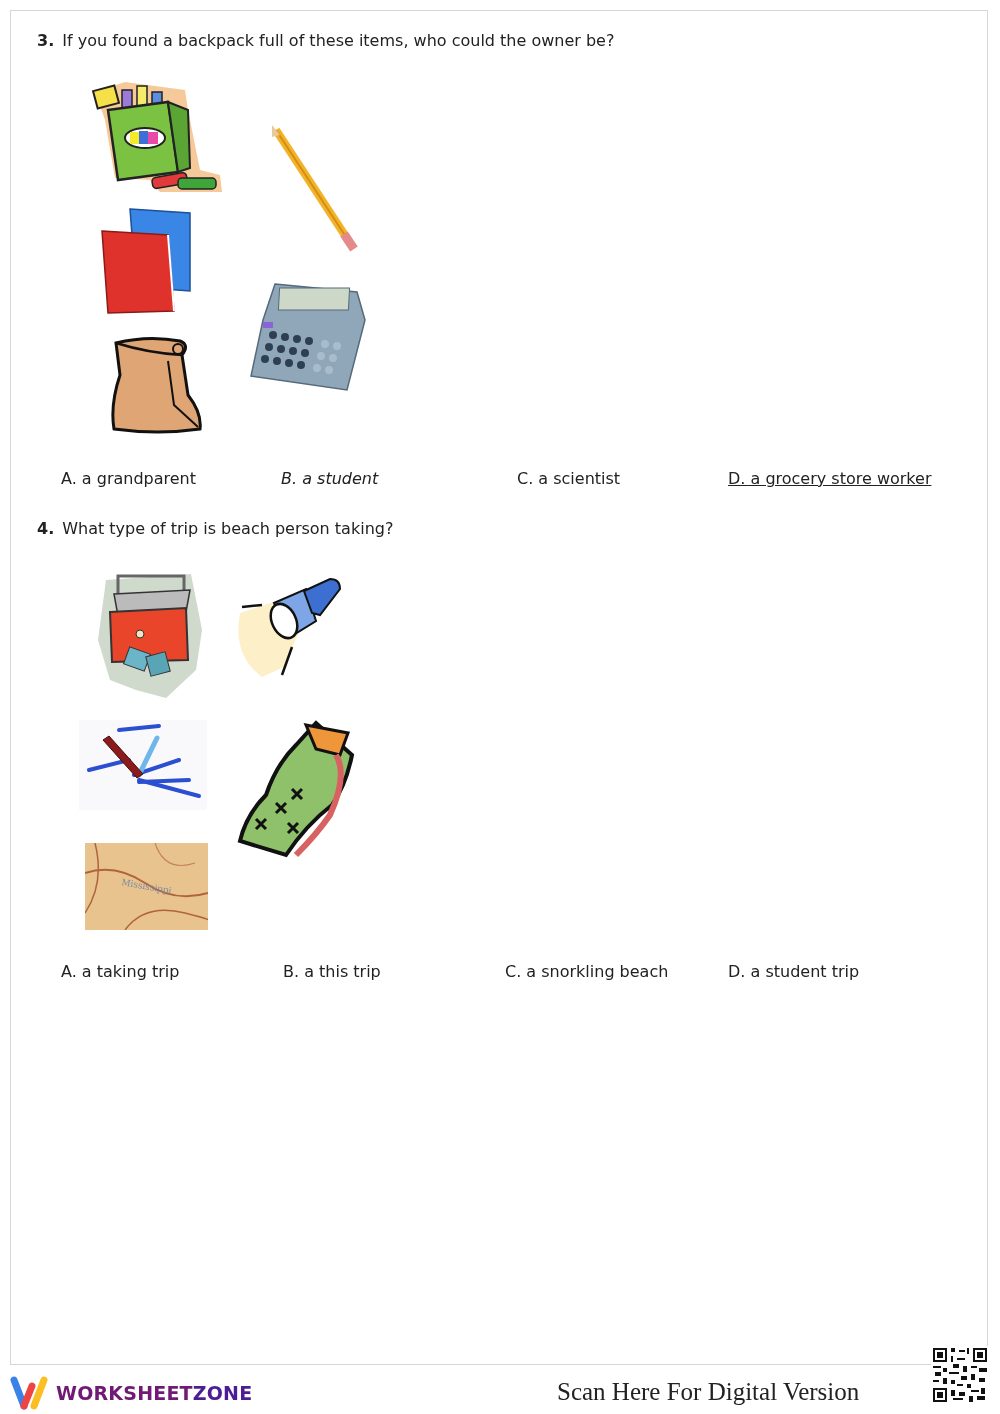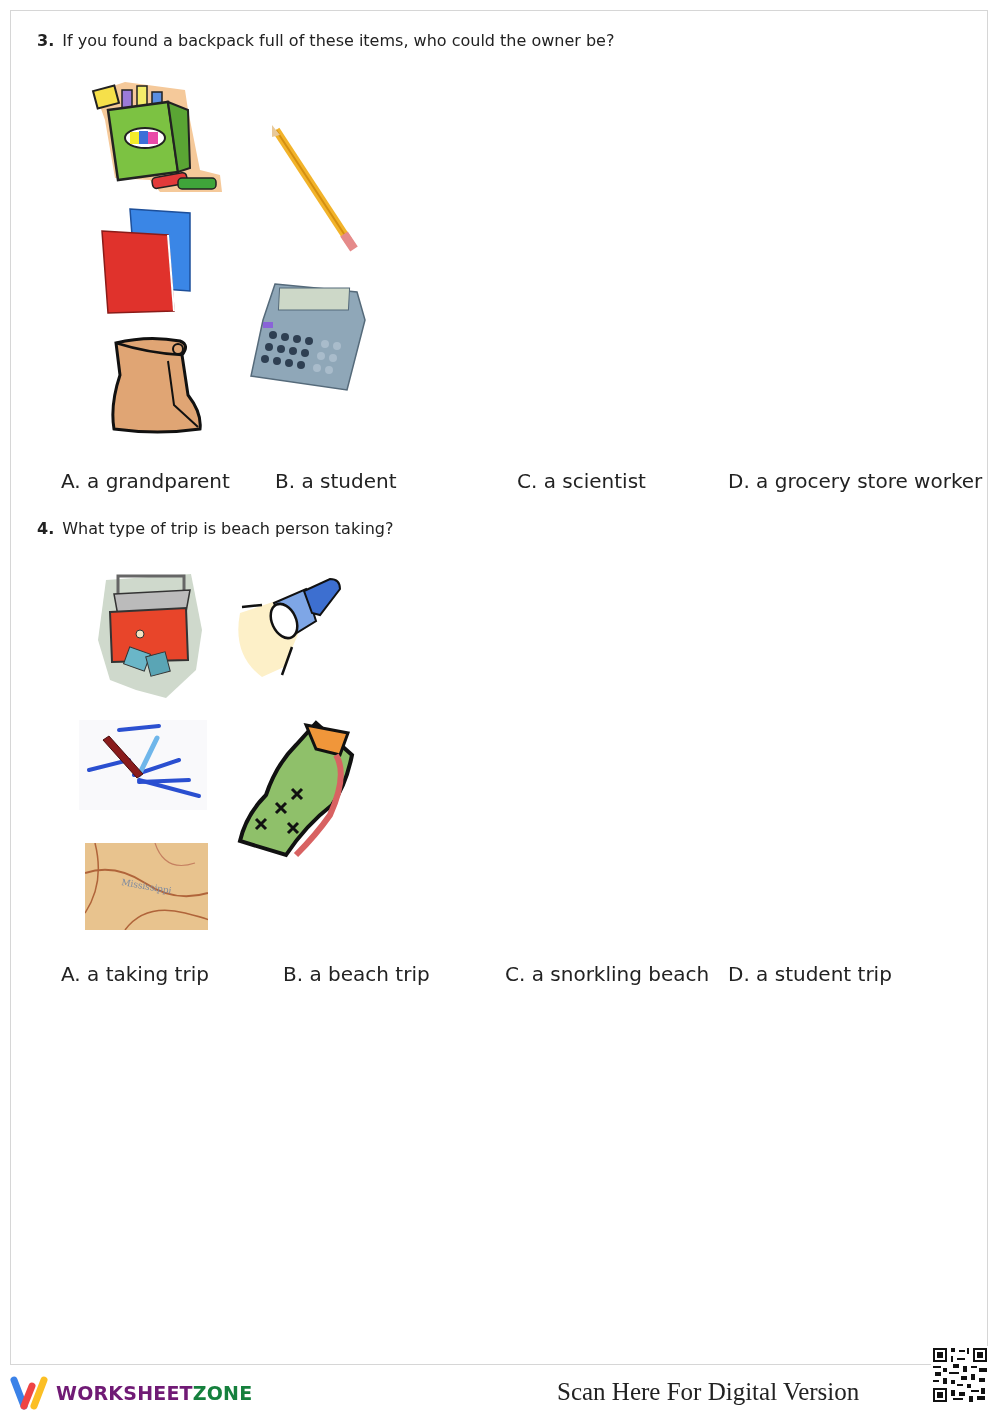--- a/index.html
+++ b/index.html
@@ -9,27 +9,27 @@
     }
     .frame {
       position: absolute; left: 10px; top: 10px; width: 978px; height: 1355px;
       border: 1px solid #d6d6d6; box-sizing: border-box;
     }
     .question {
       position: absolute; left: 37px; font-size: 16px; color: #222;
       display: flex; align-items: baseline;
     }
     .qnum { font-weight: bold; margin-right: 8px; font-size: 16px; }
-    .options { position: absolute; left: 61px; width: 900px; height: 24px; font-size: 20px; color: #222; }
+    .options { position: absolute; left: 61px; width: 900px; height: 24px; font-size: 16px; color: #222; }
     .opt { position: absolute; top: 0; white-space: nowrap; }
     .img { position: absolute; }
     .footer-logo { position: absolute; left: 10px; top: 1376px; height: 34px; display: flex; align-items: center; }
     .logo-text { font-family: "DejaVu Sans", sans-serif; font-weight: bold; font-size: 19px; letter-spacing: 0.2px; margin-left: 6px; }
     .logo-w { color: #701a75; }
-    .logo-z { color: #15803d; }
+    .logo-z { color: #4c1d95; }
     .scan-text { position: absolute; left: 557px; top: 1378px; font-size: 25px; color: #222; font-family: Liberation Serif, serif; }
     .qr { position: absolute; left: 931px; top: 1346px; width: 58px; height: 58px; }
   </style>
 </head>
 <body>
 
 <div class="frame"></div>
 
 <div class="question" style="top:31px;">
   <span class="qnum">3.</span>
@@ -95,23 +95,23 @@
 
 <svg class="img" style="left:108px;top:335px;" width="100" height="102" viewBox="0 0 100 102">
   <path d="M8 8 Q40 0 72 6 Q82 10 74 20 L80 60 Q94 78 92 94 Q50 100 6 94 Q2 70 12 40 Z" fill="#e0a574" stroke="#111" stroke-width="3"></path>
   <path d="M8 8 Q40 18 74 20" fill="none" stroke="#111" stroke-width="2.5"></path>
   <circle cx="70" cy="14" r="5" fill="none" stroke="#111" stroke-width="2"></circle>
   <path d="M60 26 L66 70 L90 92" fill="none" stroke="#111" stroke-width="2"></path>
 </svg>
 
 <div class="options" style="top:469px;">
   <span class="opt" style="left:0px;">A. a grandparent</span>
-  <span class="opt" style="left:214px;">B. a student</span>
+  <span class="opt" style="left:220px;font-style:italic;">B. a student</span>
   <span class="opt" style="left:456px;">C. a scientist</span>
-  <span class="opt" style="left:667px;">D. a grocery store worker</span>
+  <span class="opt" style="left:667px;text-decoration:underline;">D. a grocery store worker</span>
 </div>
 
 <div class="question" style="top:519px;">
   <span class="qnum">4.</span>
   <span>What type of trip is beach person taking?</span>
 </div>
 
 <svg class="img" style="left:96px;top:570px;" width="110" height="130" viewBox="0 0 110 130">
   <path d="M10 10 L95 4 L106 60 L100 100 L70 128 L40 120 L14 110 L2 70 Z" fill="#cfd9cc"></path>
   <rect x="22" y="6" width="66" height="30" fill="none" stroke="#666" stroke-width="3"></rect>
@@ -159,21 +159,21 @@
   <rect x="0" y="0" width="123" height="87" fill="#e8c38e"></rect>
   <path d="M0 30 Q30 20 60 40 T123 50" fill="none" stroke="#b0643a" stroke-width="2"></path>
   <path d="M10 0 Q20 40 0 70" fill="none" stroke="#b0643a" stroke-width="1.5"></path>
   <path d="M40 87 Q60 60 100 70 T123 80" fill="none" stroke="#b0643a" stroke-width="1.5"></path>
   <path d="M70 0 Q80 30 110 20" fill="none" stroke="#c58060" stroke-width="1.2"></path>
   <text x="36" y="42" font-size="9" fill="#7d8aa0" font-family="DejaVu Serif, serif" transform="rotate(10 36 42)">Mississippi</text>
 </svg>
 
 <div class="options" style="top:962px;">
   <span class="opt" style="left:0px;">A. a taking trip</span>
-  <span class="opt" style="left:222px;">B. a beach trip</span>
+  <span class="opt" style="left:222px;">B. a this trip</span>
   <span class="opt" style="left:444px;">C. a snorkling beach</span>
   <span class="opt" style="left:667px;">D. a student trip</span>
 </div>
 
 <div class="footer-logo">
   <svg width="40" height="34" viewBox="0 0 40 34">
     <line x1="4" y1="4" x2="14" y2="30" stroke="#3b82e8" stroke-width="7" stroke-linecap="round"></line>
     <line x1="14" y1="30" x2="22" y2="10" stroke="#ef4444" stroke-width="7" stroke-linecap="round"></line>
     <line x1="24" y1="30" x2="34" y2="4" stroke="#fbbf24" stroke-width="7" stroke-linecap="round"></line>
   </svg>

